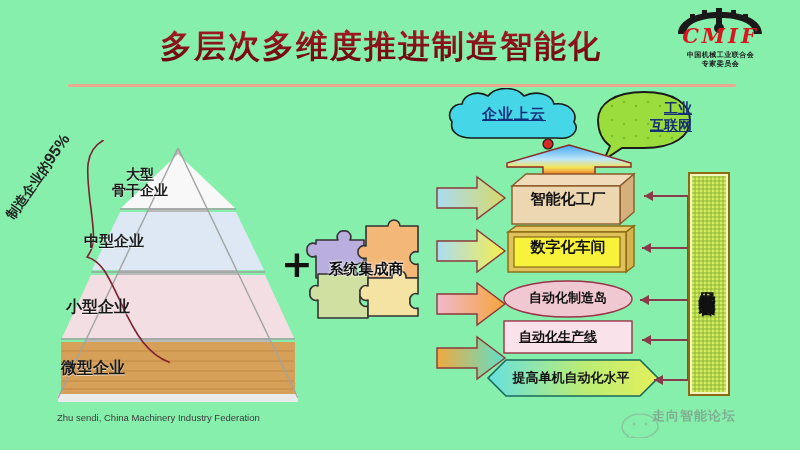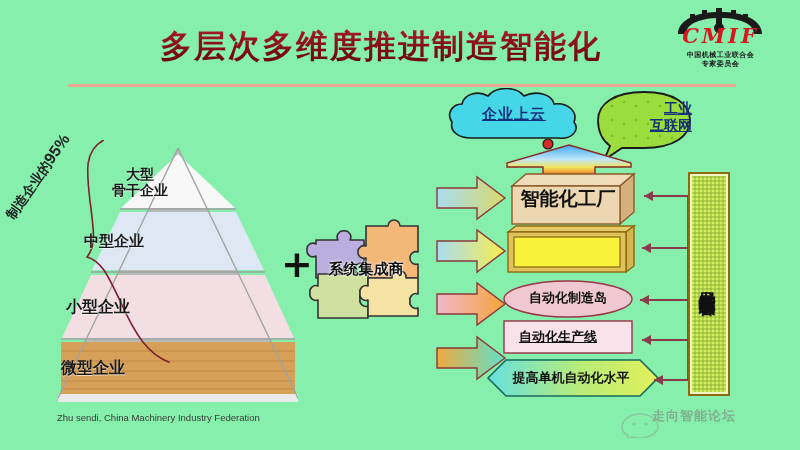--- a/index.html
+++ b/index.html
@@ -312,28 +312,29 @@
         </linearGradient>
       </defs>
     <path d="M64 2 L126 20 L126 24 L90 24 L90 34 L38 34 L38 24 L2 24 L2 20 Z" fill="url(#rg)" stroke="#8a2a22" stroke-width="1.4"></path>
   </svg>
 
   <svg class="box3d" style="left:500px;top:172px;width:136px;height:56px;" viewBox="0 0 136 56">
     <polygon points="12,14 26,2 134,2 120,14" fill="#f0dcba" stroke="#8a5a2a" stroke-width="1.4"></polygon>
     <polygon points="120,14 134,2 134,40 120,52" fill="#d6b07c" stroke="#8a5a2a" stroke-width="1.4"></polygon>
     <rect x="12" y="14" width="108" height="38" fill="#edd7b0" stroke="#8a5a2a" stroke-width="1.4"></rect>
   </svg>
-  <div class="box-txt b-factory" style="font-size:19px;">智能化工厂</div>
+  <div class="box-txt b-factory" style="font-size:15px;">智能化工厂</div>
 
   <svg class="box3d" style="left:502px;top:224px;width:134px;height:50px;" viewBox="0 0 134 50">
     <polygon points="6,8 14,2 132,2 124,8" fill="#e8c96a" stroke="#8a6a12" stroke-width="1.4"></polygon>
     <polygon points="124,8 132,2 132,42 124,48" fill="#d4b44e" stroke="#8a6a12" stroke-width="1.4"></polygon>
     <rect x="6" y="8" width="118" height="40" fill="#e0c25c" stroke="#8a6a12" stroke-width="1.4"></rect>
     <rect x="12" y="13" width="106" height="30" fill="#f8f23a" stroke="#8a6a12" stroke-width="1.2"></rect>
   </svg>
+  <div class="box-txt b-shop" style="font-size:15px;">数字化车间</div>
 
   <svg class="box3d" style="left:500px;top:278px;width:136px;height:42px;" viewBox="0 0 136 42">
     <ellipse cx="68" cy="21" rx="64" ry="18" fill="#f0c8d2" stroke="#9a3348" stroke-width="1.4"></ellipse>
   </svg>
   <div class="box-txt b-island" style="font-size:13px;">自动化制造岛</div>
 
   <svg class="box3d" style="left:500px;top:318px;width:136px;height:38px;" viewBox="0 0 136 38">
     <rect x="4" y="3" width="128" height="32" fill="#f9e2ea" stroke="#9a3348" stroke-width="1.4"></rect>
   </svg>
   <div class="box-txt b-line" style="font-size:13px;">自动化生产线</div>

